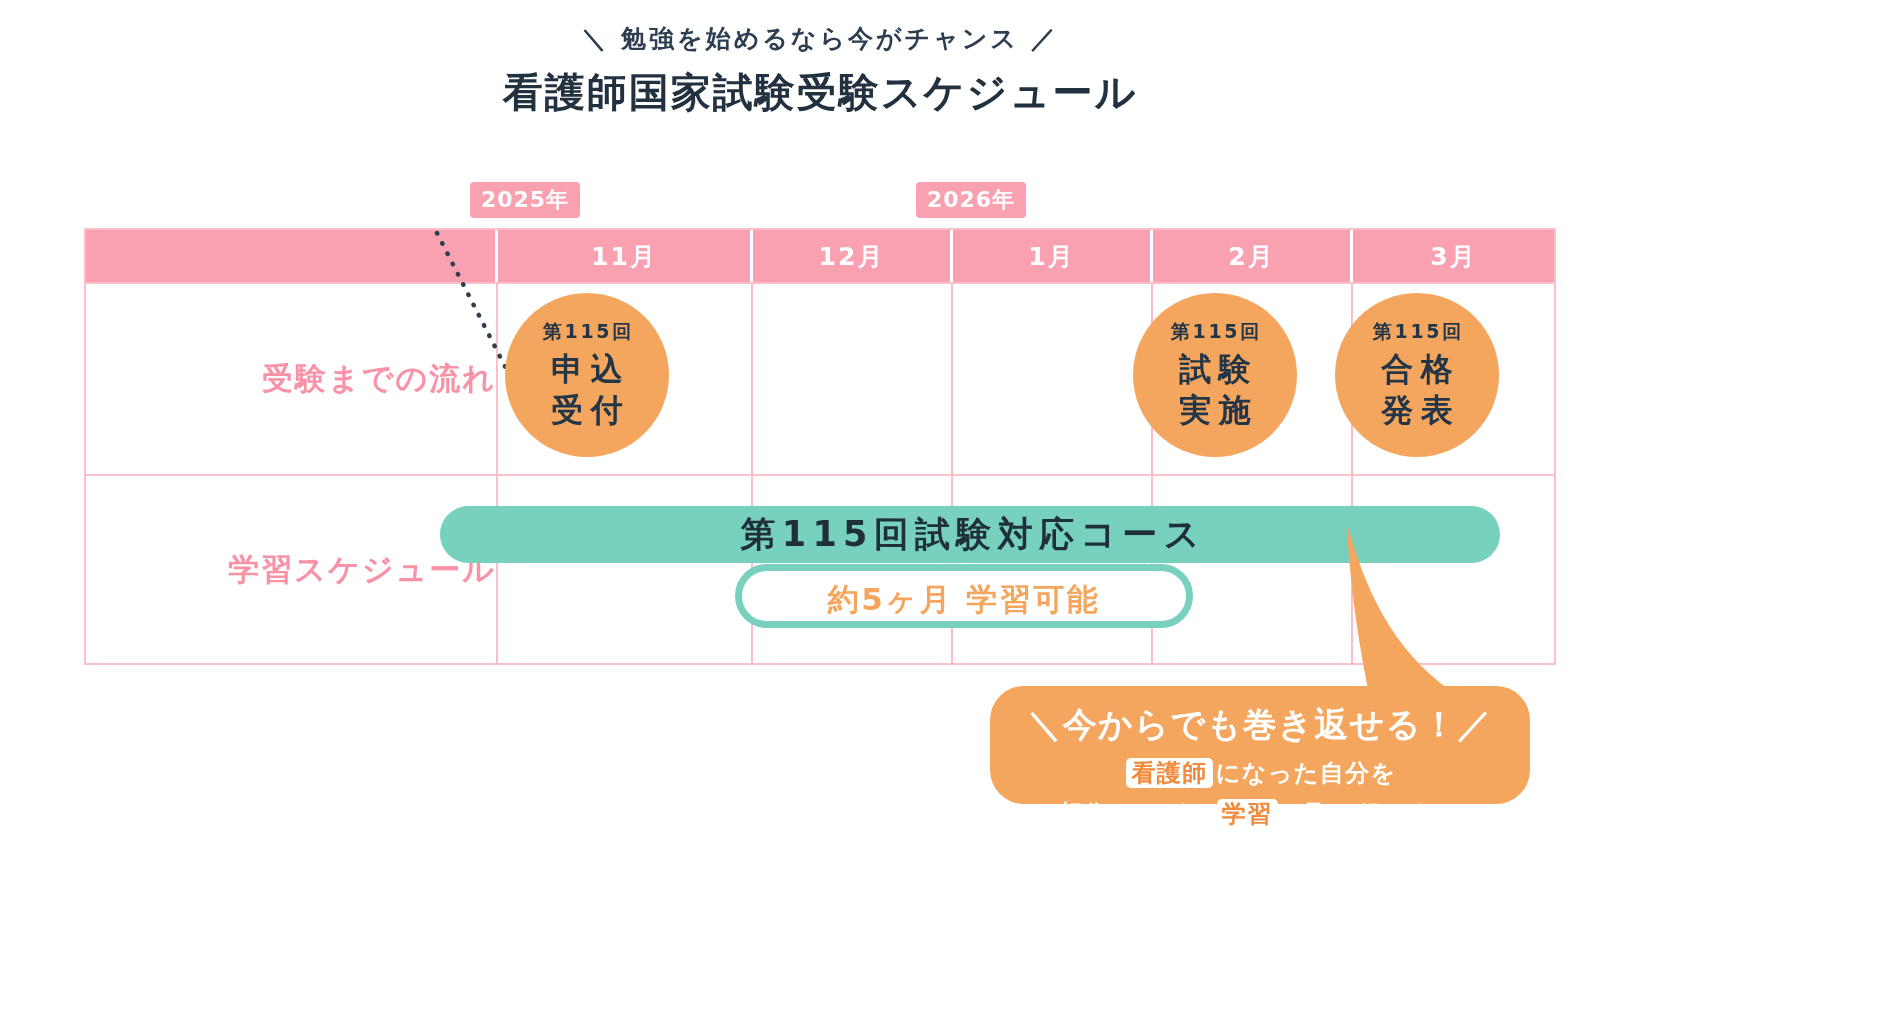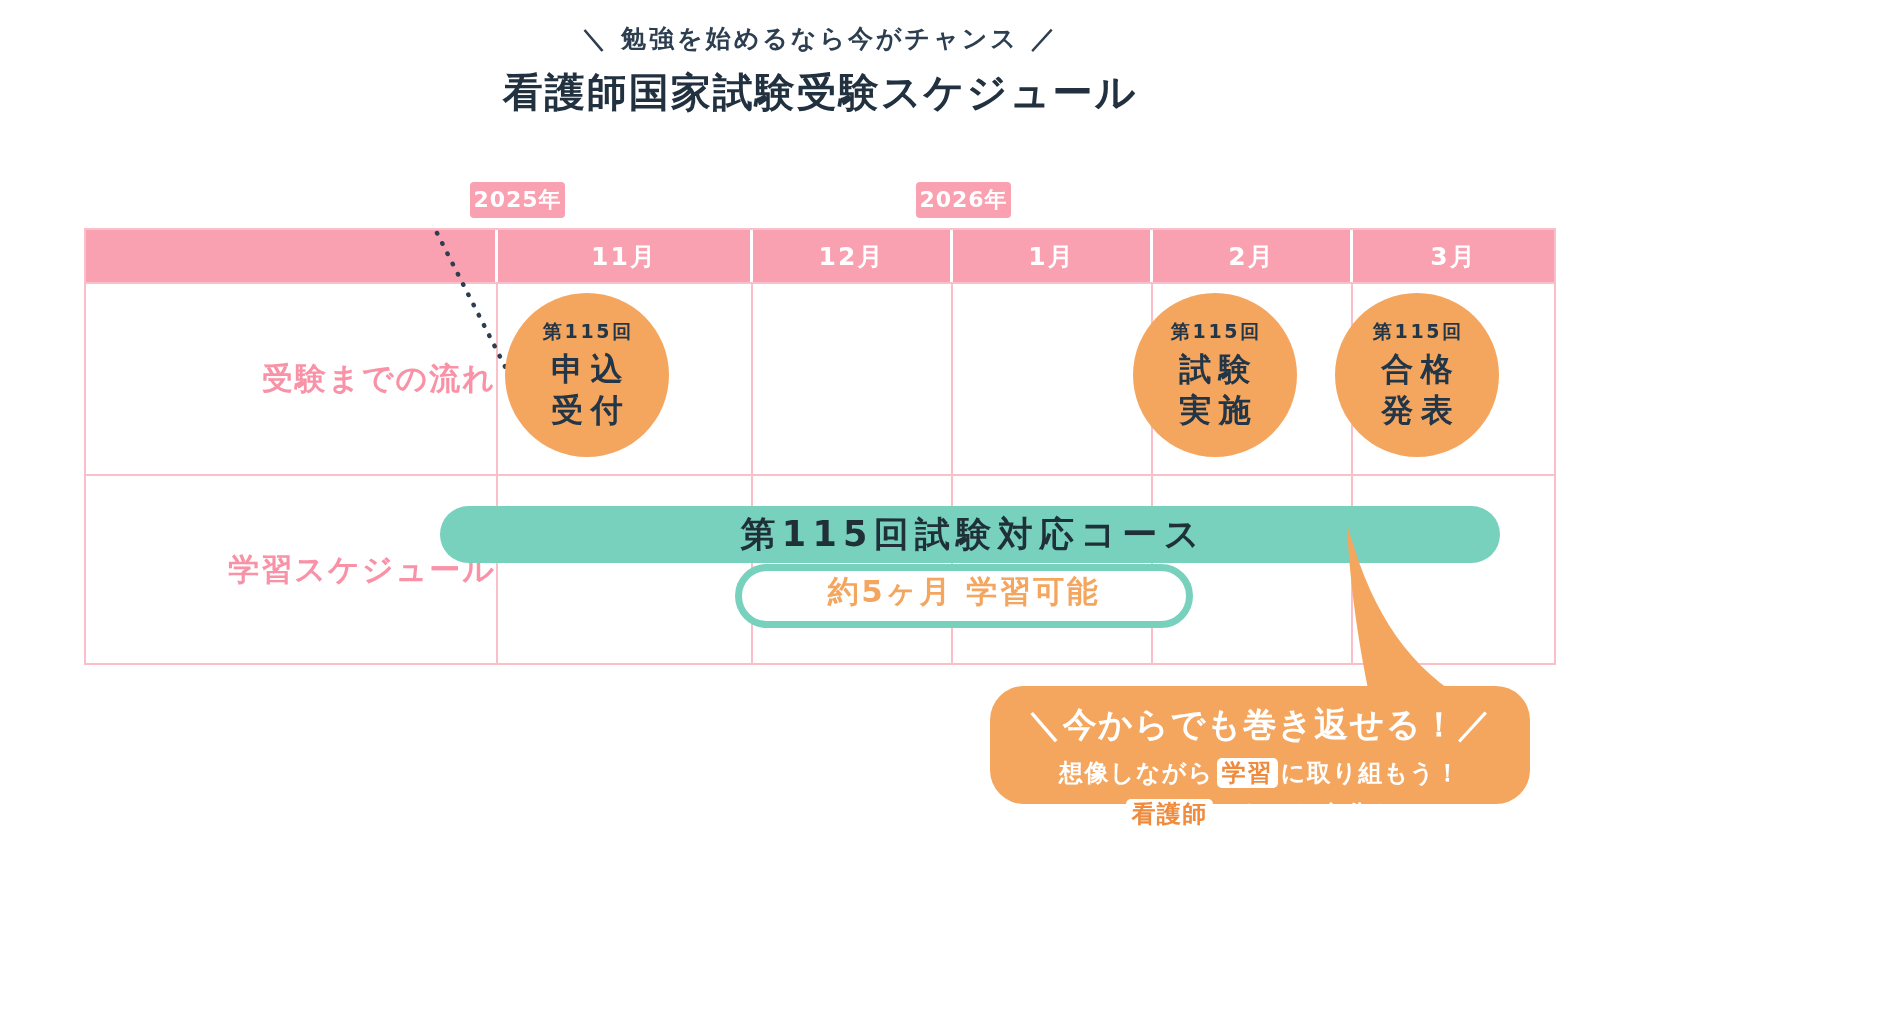--- a/index.html
+++ b/index.html
@@ -12,21 +12,21 @@
   .page-title { margin-top:10px; font-size:40px; font-weight:900; color:#22313F; letter-spacing:2px; }
 
   
   .callout { position:absolute; left:46px; top:44px; width:412px; height:186px;
              border:3.5px solid #2C3E50; border-radius:28px; background:#fff; padding-top:16px; text-align:center; z-index:5; }
   .callout-title { font-size:24px; font-weight:800; color:#2C3E50; letter-spacing:1px; }
   .callout-period { margin-top:5px; font-size:33px; color:#2C3E50; letter-spacing:1px; }
   .callout-note { margin-top:10px; font-size:16px; line-height:1.55; color:#2C3E50; text-align:left; padding-left:32px; }
 
   
-  .year-badge { position:absolute; top:182px; width:95px; height:36px; line-height:36px; text-align:center;
+  .year-badge { position:absolute; top:182px; width:110px; height:36px; line-height:36px; text-align:center;
                 background:#F9A0B1; color:#fff; font-weight:800; font-size:22px; border-radius:4px; letter-spacing:1px; }
   .yb-2025 { left:470px; } .yb-2026 { left:916px; }
 
   
   .grid { position:absolute; left:48px; top:228px; width:1472px; height:437px;
           display:grid; grid-template-columns:412px 255px 200px 200px 200px 1fr;
           grid-template-rows:52px 192px 1fr; border:2px solid #FBBFCA; background:#fff;margin-left:36px; }
   .th { background:#F9A0B1; color:#fff; font-weight:800; font-size:25px; letter-spacing:2px;
         display:flex; align-items:center; justify-content:center; border-right:3px solid #fff; }
   .th.last { border-right:none; }
@@ -42,21 +42,21 @@
   .ec-exam    { left:1133px; top:293px; }
   .ec-results { left:1335px; top:293px; }
   .event-round { font-size:19px; font-weight:800; letter-spacing:.14em; margin-right:-.14em; margin-bottom:4px; }
   .event-line { font-size:32px; font-weight:900; line-height:1.28; letter-spacing:.24em; margin-right:-.24em; }
 
   
   .course-bar { position:absolute; left:440px; top:506px; width:1060px; height:57px; border-radius:29px;
                 background:#77D1BD; display:flex; align-items:center; justify-content:center; z-index:2; }
   .course-bar-label { font-size:35px; font-weight:900; color:#1F3038; letter-spacing:.18em; margin-right:-.18em; }
   .study-pill { position:absolute; left:735px; top:564px; width:458px; height:64px; border-radius:32px;
-                background:#fff; border:7px solid #77D1BD; display:flex; align-items:flex-start; justify-content:center; z-index:2; }
+                background:#fff; border:7px solid #77D1BD; display:flex; align-items:flex-end; justify-content:center; z-index:2; }
   .study-pill-label { font-size:31px; font-weight:900; color:#F5A65E; letter-spacing:.08em; }
 
   
   .overlay { position:absolute; left:0; top:0; width:1900px; height:1032px; z-index:3; pointer-events:none; }
 
   
   .bubble { position:absolute; left:990px; top:686px; width:540px; height:118px; border-radius:34px;
             background:#F5A65E; z-index:4; text-align:center; padding-top:16px; color:#fff; }
   .bubble-headline { font-size:34px; font-weight:900; letter-spacing:.04em; }
   .bubble-line { margin-top:9px; font-size:24px; font-weight:800; letter-spacing:.06em; }
@@ -128,20 +128,20 @@
   </div>
   <div class="event-circle ec-results">
     <div class="event-round">第115回</div>
     <div class="event-line">合格</div>
     <div class="event-line">発表</div>
   </div>
 
   <div class="bubble">
     <div class="bubble-headline">＼今からでも巻き返せる！／</div>
     <div class="bubble-line">
-      <span>想像しながら</span><span class="hl">学習</span><span>に取り組もう！</span>
+      <span class="hl">看護師</span><span>になった自分を</span>
     </div>
     <div class="bubble-line">
-      <span class="hl">看護師</span><span>になった自分を</span>
+      <span>想像しながら</span><span class="hl">学習</span><span>に取り組もう！</span>
     </div>
   </div>
 
 </div>
 
 </body></html>

